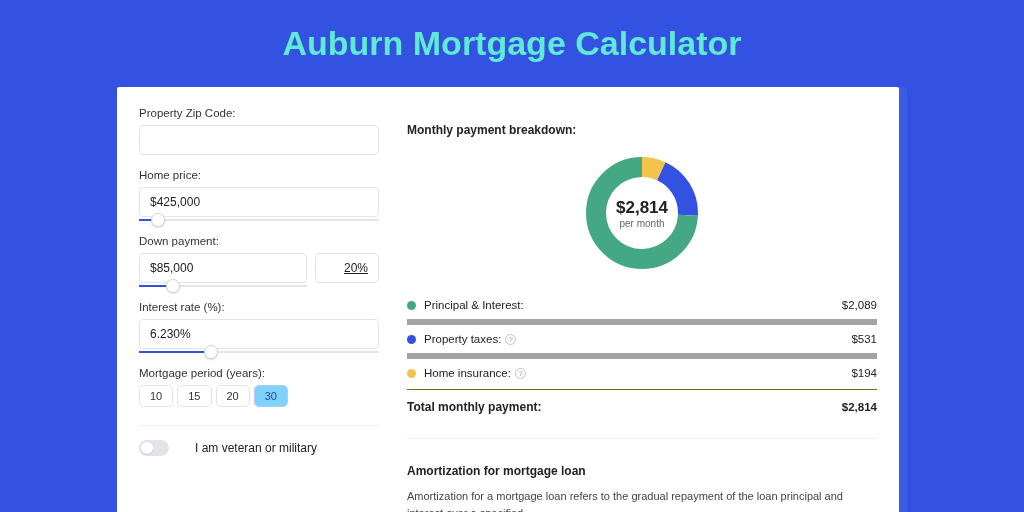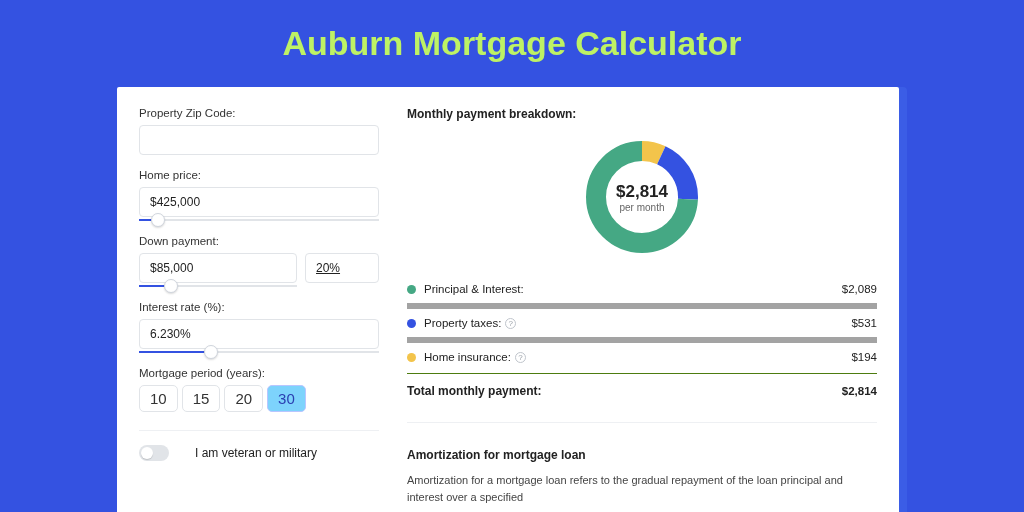--- a/index.html
+++ b/index.html
@@ -6,21 +6,21 @@
   html, body { width: 1024px; height: 512px; overflow: hidden; }
   body {
     font-family: -apple-system, BlinkMacSystemFont, "Segoe UI", Arial, sans-serif;
     background: #3452e1;
   }
   .hero {
     text-align: center;
     padding: 24px 0 24px;
   }
   .hero h1 {
-    color: #bef264;
+    color: #5eead4;
     font-size: 34px;
     font-weight: 700;
   }
   .card-wrap {
     width: 790px;
     margin: 0 auto;
     background: #3b5de6;
     padding: 0 8px 0 0;
     border-radius: 4px 4px 0 0;
   }
@@ -68,28 +68,28 @@
     transform: translate(-50%, -50%);
     width: 14px;
     height: 14px;
     border-radius: 50%;
     background: #fff;
     border: 1px solid #d0d5dd;
     box-shadow: 0 1px 2px rgba(0,0,0,0.15);
   }
   .dp-row { display: flex; gap: 8px; text-decoration: underline; }
   .dp-amt { flex: 1; position: relative; }
-  .dp-pct { width: 74px; }
+  .dp-pct { width: 64px; text-align: right; }
   .radio-row { display: flex; gap: 4px; }
   .radio-btn {
     border: 1px solid #e1e4e8;
     background: #fff;
     border-radius: 5px;
     padding: 4px 10px;
-    font-size: 15px;
+    font-size: 11px;
     color: #333;
     cursor: pointer;
   }
   .radio-btn.active {
     background: #7dd3fc;
     border-color: #b8c6ff;
     color: #2a3eb1;
   }
   .toggle-row {
     display: flex;
@@ -114,20 +114,21 @@
     width: 12px;
     height: 12px;
     background: #fff;
     border-radius: 50%;
     box-shadow: 0 1px 1px rgba(0,0,0,0.15);
   }
   .right h3 {
     font-size: 12px;
     font-weight: 700;
     margin-bottom: 8px;
+    margin-top: 16px;
   }
   .donut-wrap {
     display: flex;
     justify-content: center;
     padding: 8px 0 18px;
   }
   .donut {
     position: relative;
     width: 120px;
     height: 120px;

